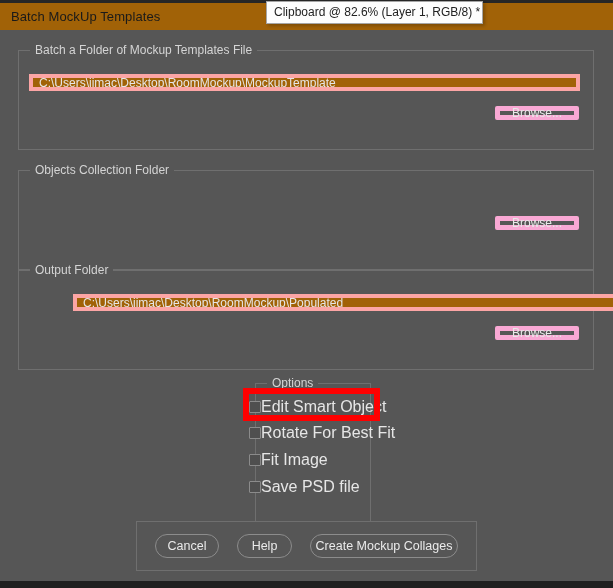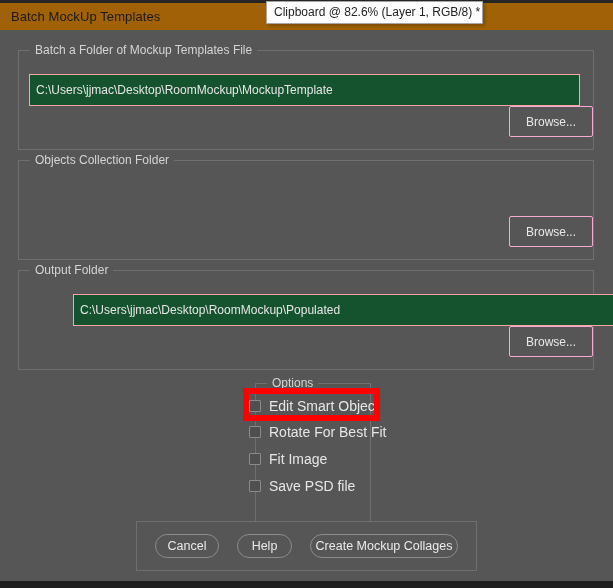--- a/index.html
+++ b/index.html
@@ -81,68 +81,66 @@
     left: 11px;
     padding: 0 5px;
     background: #565656;
     font-size: 12px;
     color: #d4d4d4;
     white-space: nowrap;
   }
   
   .path-field {
     position: absolute;
-    background: #14532d;
-    border: 1px solid #fca5a5;
-    box-sizing: border-box;
-    height: 32px;
+    background: #a16207;
+    border: 4px solid #fca5a5;
+    box-sizing: border-box;
+    height: 17px;
     display: flex;
     align-items: center;
     padding-left: 6px;
     font-size: 12px;
     color: #e6e6e6;
     white-space: nowrap;
     overflow: hidden;
   }
   
   .btn-browse {
     position: absolute;
     width: 84px;
-    height: 31px;
-    background: #565656;
-    border: 1px solid #f9a8d4;
+    height: 14px;
+    background: #565656;
+    border: 5px solid #f9a8d4;
     border-radius: 2px;
     box-sizing: border-box;
     font-size: 12px;
     color: #e8e8e8;
     display: flex;
     align-items: center;
     justify-content: center;
     cursor: pointer;
-    margin-left: 14px;
   }
   
   .check-row {
     position: absolute;
     display: flex;
     align-items: center;
     cursor: pointer;
   }
   .checkbox {
     width: 12px;
     height: 12px;
     background: #4f4f4f;
     border: 1px solid #8b8b8b;
     border-radius: 1px;
     box-sizing: border-box;
     flex: none;
   }
   .check-label {
-    margin-left: 8px;
-    font-size: 14px;
+    font-size: 16px;
     color: #e6e6e6;
     white-space: nowrap;
   }
   
   .btn-pill {
     position: absolute;
     height: 24px;
     border: 1px solid #8c8c8c;
     border-radius: 12px;
     background: #565656;
@@ -183,21 +181,21 @@
   </div>
 
   <div class="dialog">
 
     <div class="group" style="left:18px; top:20px; width:576px; height:100px;">
       <div class="group-title">Batch a Folder of Mockup Templates File</div>
     </div>
     <div class="path-field" style="left:29px; top:44px; width:551px;">C:\Users\jjmac\Desktop\RoomMockup\MockupTemplate</div>
     <div class="btn-browse" style="left:495px; top:76px;">Browse...</div>
 
-    <div class="group" style="left:18px; top:130px; width:576px; height:100px;">
+    <div class="group" style="left:18px; top:140px; width:576px; height:100px;">
       <div class="group-title">Objects Collection Folder</div>
     </div>
     <div class="btn-browse" style="left:495px; top:186px;">Browse...</div>
 
     <div class="group" style="left:18px; top:240px; width:576px; height:100px;">
       <div class="group-title">Output Folder</div>
     </div>
     <div class="path-field" style="left:29px; top:264px; width:551px;margin-left:44px;">C:\Users\jjmac\Desktop\RoomMockup\Populated</div>
     <div class="btn-browse" style="left:495px; top:296px;">Browse...</div>
 

